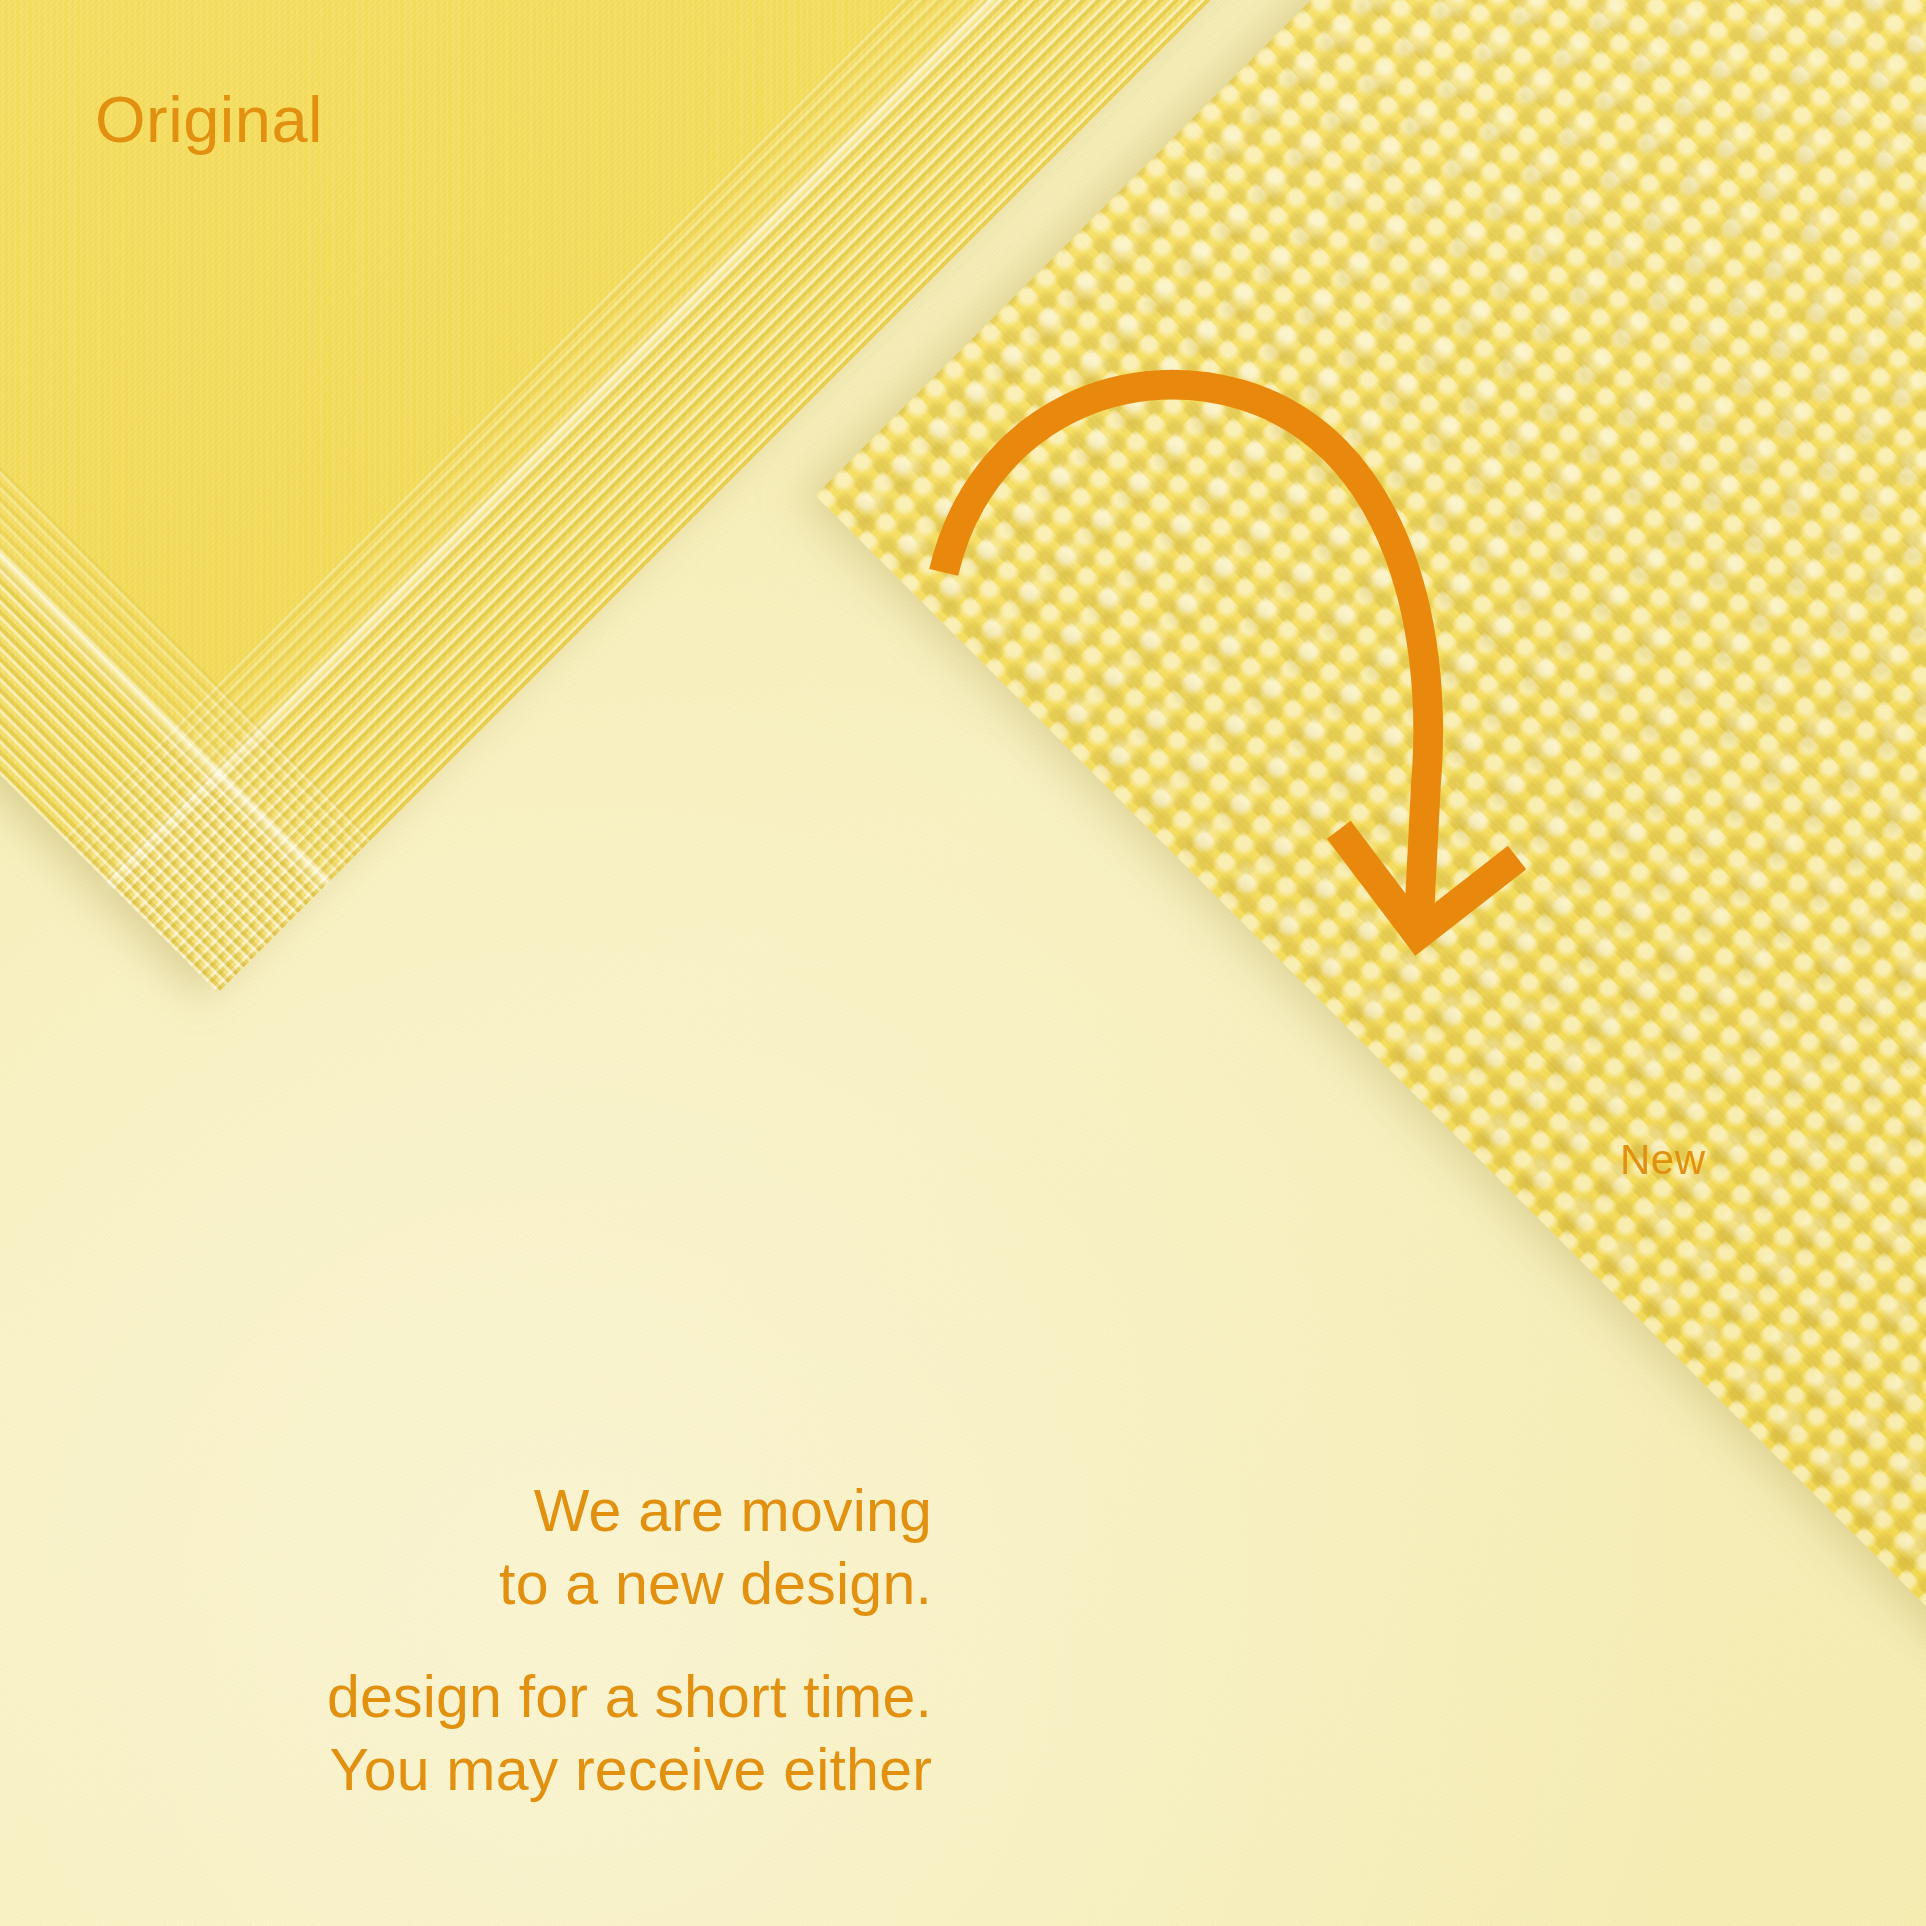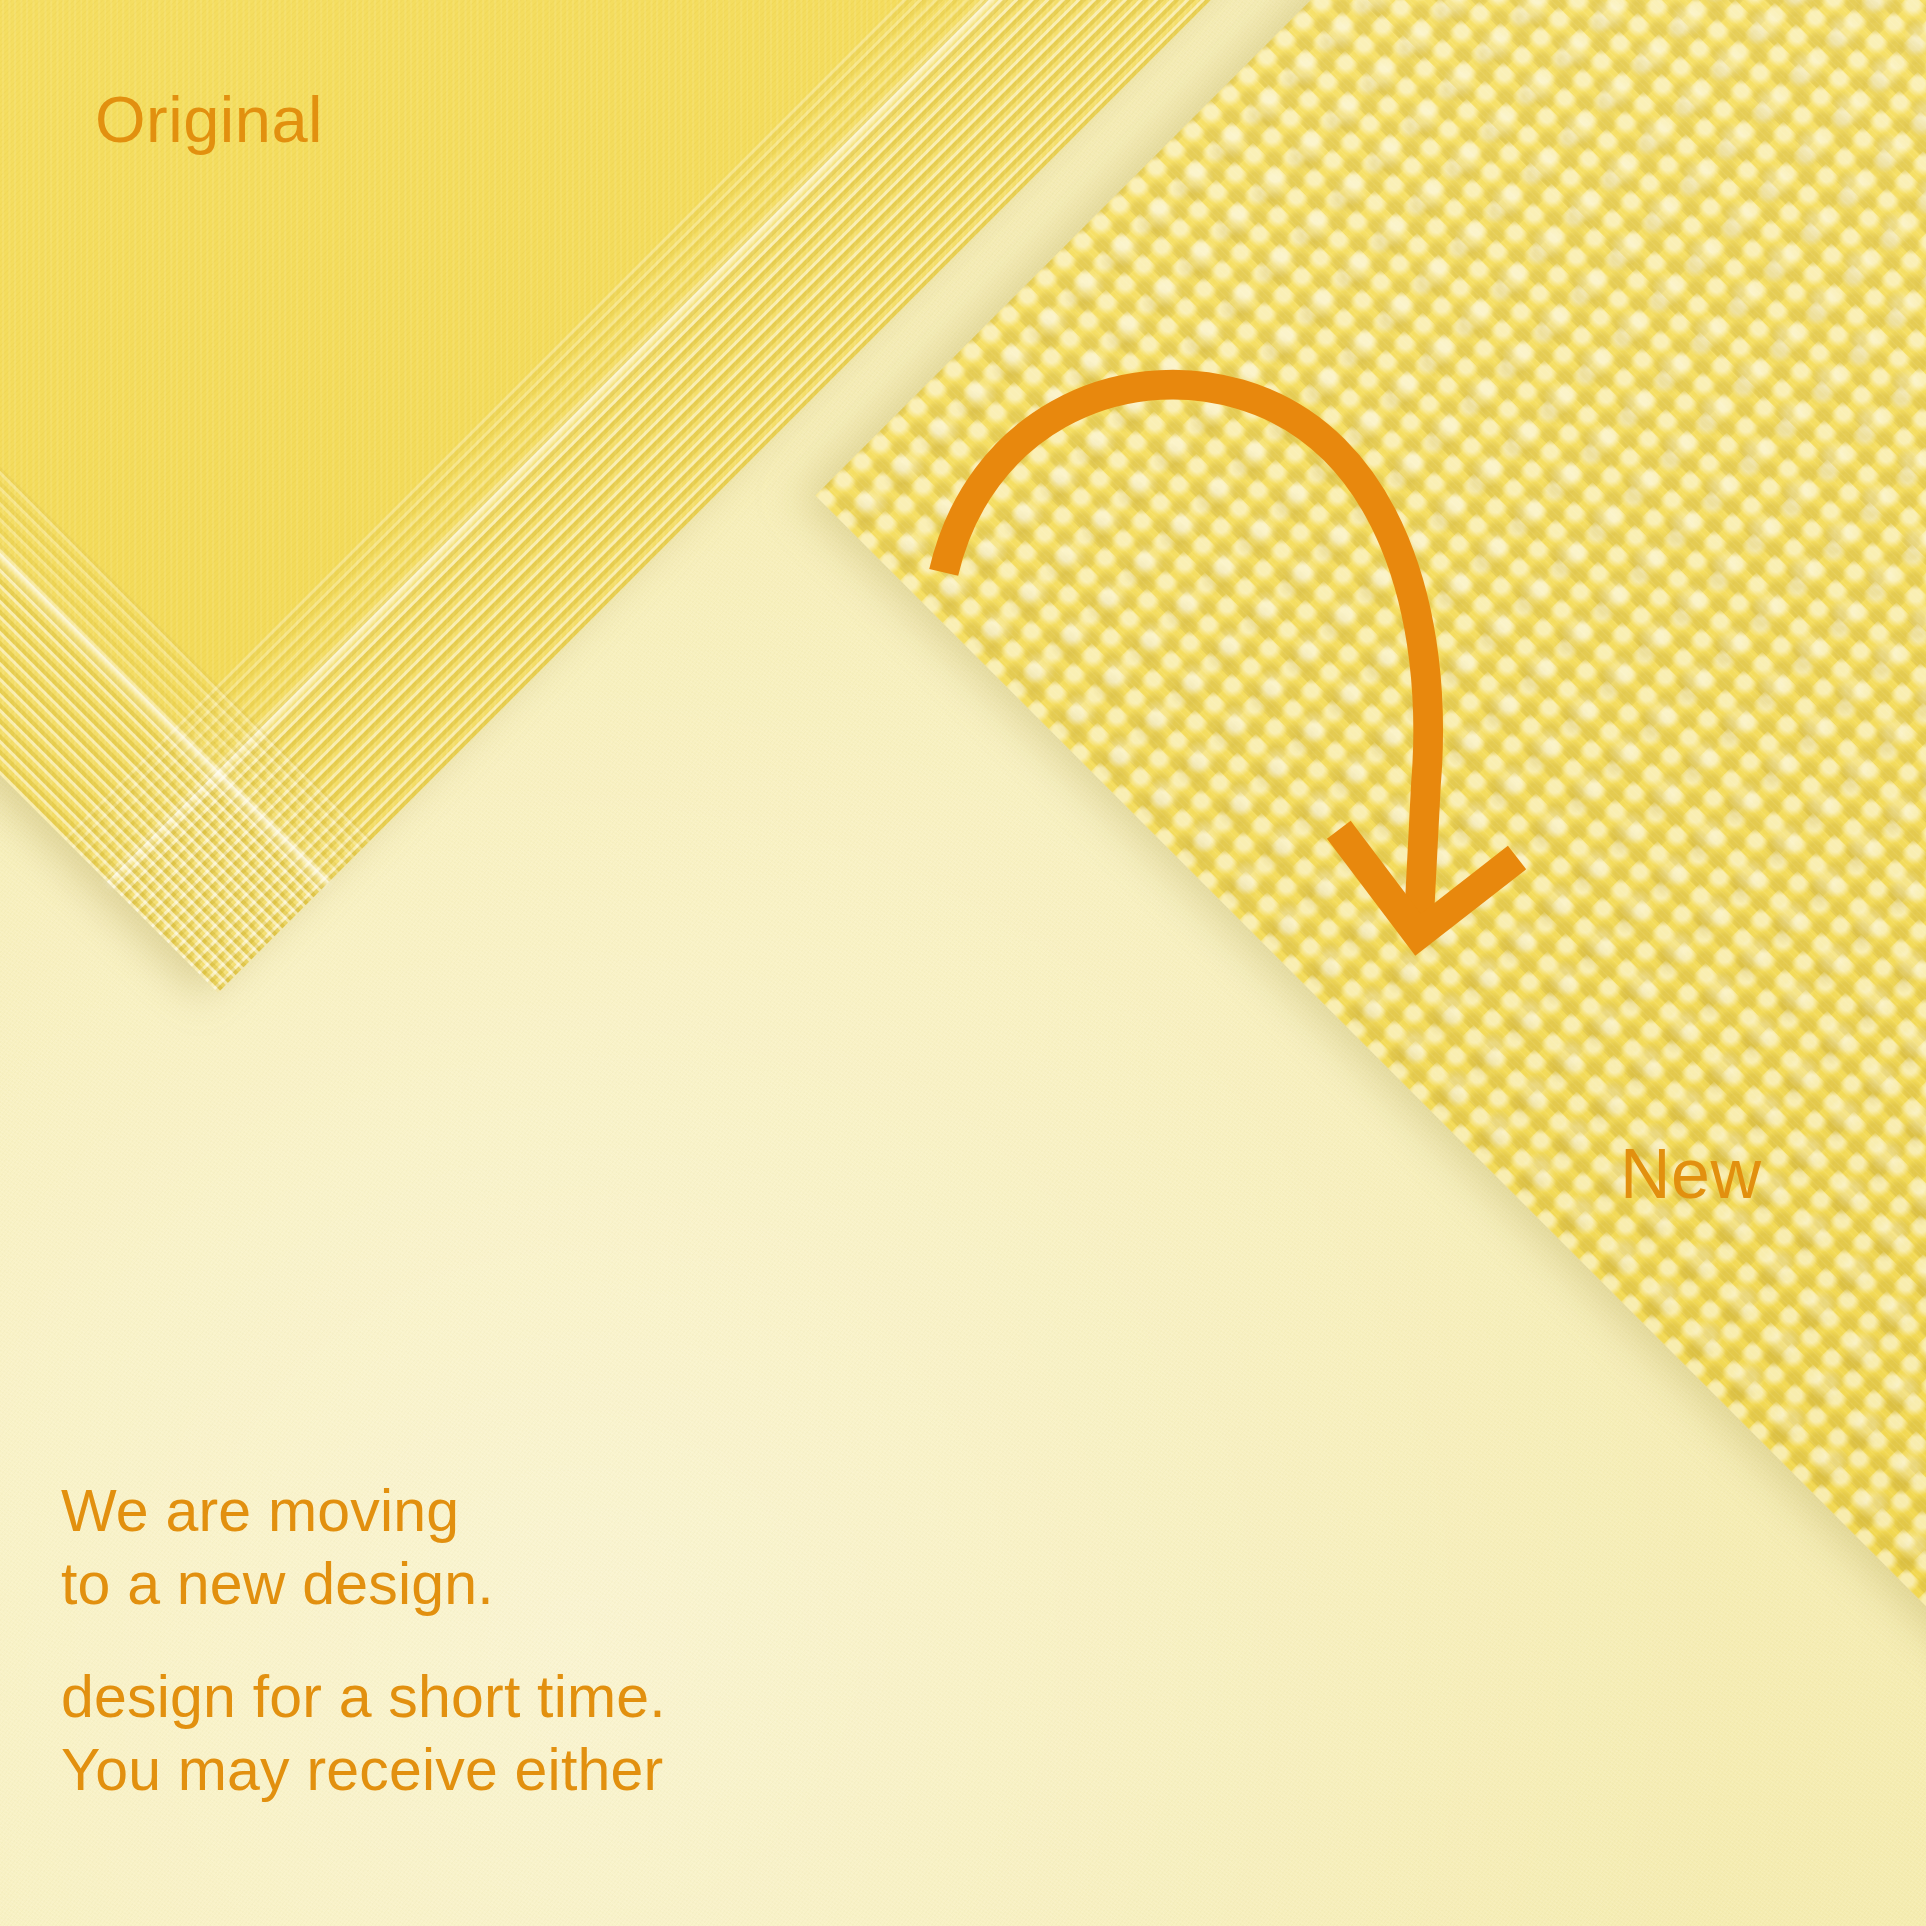--- a/index.html
+++ b/index.html
@@ -8,20 +8,21 @@
     padding: 0;
     background: #ffffff;
   }
   #stage {
     position: relative;
     width: 1927px;
     height: 1927px;
     overflow: hidden;
     background: #f7eeb7;
     font-family: "Liberation Sans", sans-serif;
+    text-align: right;
     -webkit-font-smoothing: antialiased;
   }
 
   
   .bg-paper {
     position: absolute;
     inset: 0;
     background:
       radial-gradient(circle at 30% 85%, rgba(255,255,255,0.35) 0%, rgba(255,255,255,0) 55%),
       linear-gradient(150deg, #f6edb2 0%, #f8f0bd 45%, #f5ecb0 100%);
@@ -161,21 +162,21 @@
   }
   #label-original {
     left: 95px;
     top: 87px;
     font-size: 65px;
     line-height: 1;
   }
   #label-new {
     left: 1620px;
     top: 1139px;
-    font-size: 70px;
+    font-size: 42px;
     line-height: 1;
   }
 
   #headline {
     position: absolute;
     left: 65px;
     top: 1259px;
     width: 891px;
     color: #e8880d;
     font-size: 81px;

